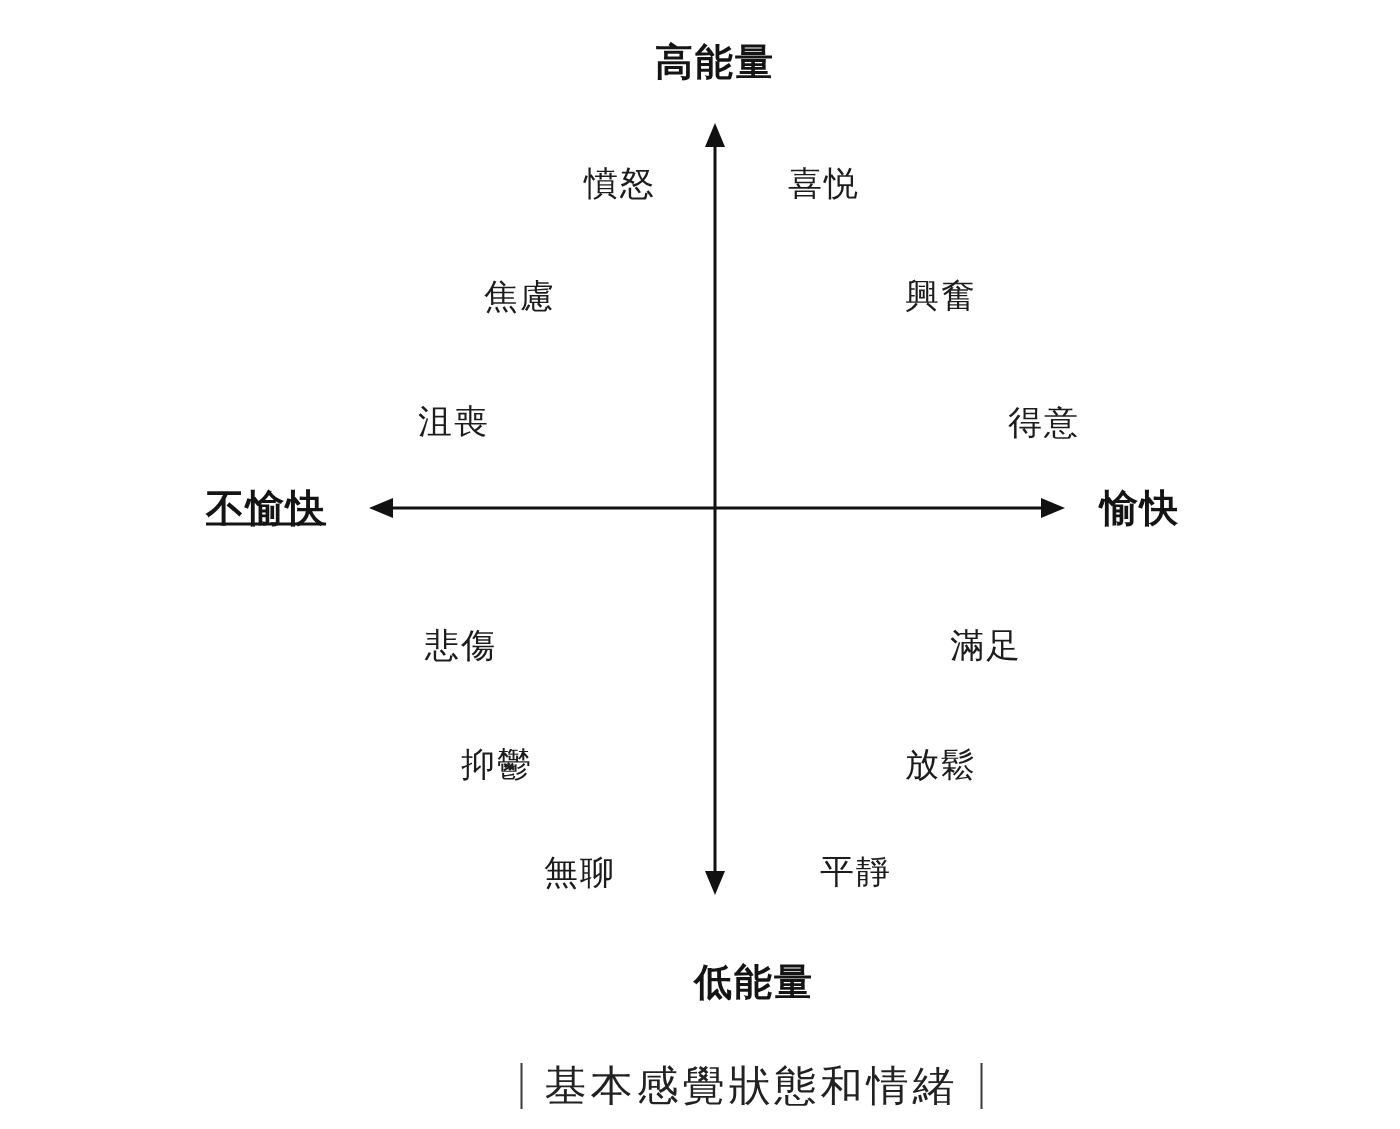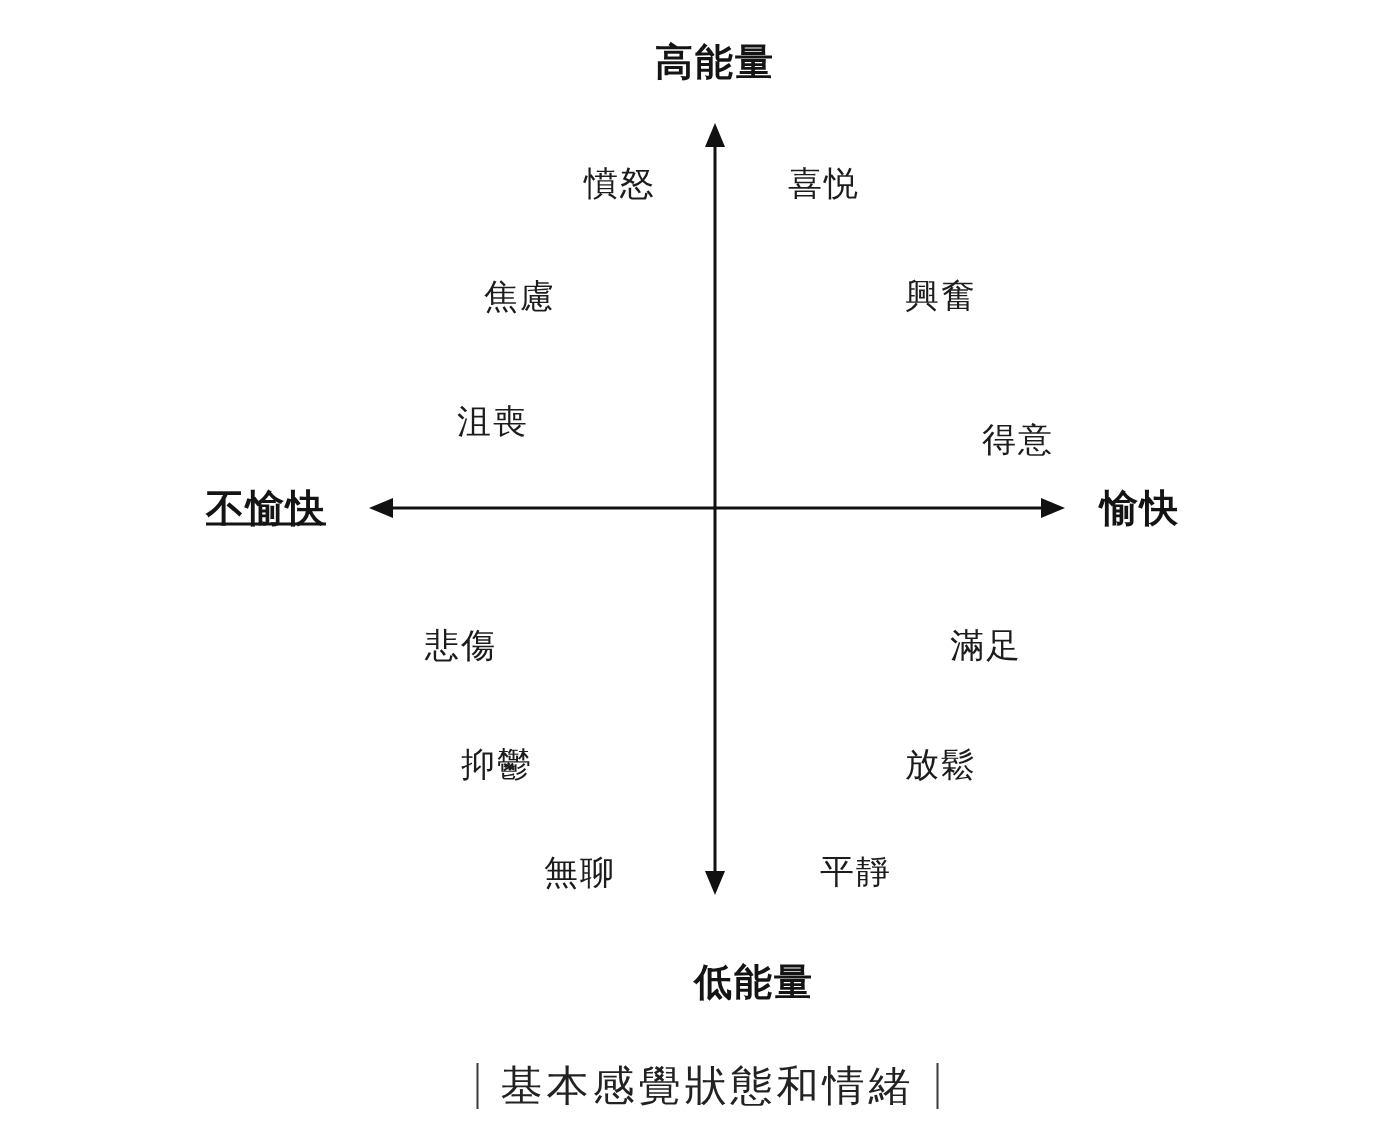--- a/index.html
+++ b/index.html
@@ -37,21 +37,21 @@
   }
   .emotion {
     font-size: 34px;
     font-weight: 400;
     letter-spacing: 2px;
     color: #1c1c1c;
     font-family: Liberation Serif, serif;
   }
   .caption {
     position: absolute;
-    left: 696px;
+    left: 740px;
     top: 1086px;
     transform: translate(-50%, -50%);
     display: flex;
     align-items: center;
     gap: 22px;
     font-size: 42px;
     font-weight: 400;
     letter-spacing: 4px;
     color: #222222;
     padding-left: 23px;
@@ -80,25 +80,25 @@
     </g>
   </svg>
 
   <span class="label axis-label" style="left:715px; top:62px;">高能量</span>
   <span class="label axis-label" style="left:754px; top:982px;">低能量</span>
   <span class="label axis-label" style="left:266px; top:508px;text-decoration:underline;">不愉快</span>
   <span class="label axis-label" style="left:1140px; top:508px;">愉快</span>
 
   <span class="label emotion" style="left:620px; top:184px;">憤怒</span>
   <span class="label emotion" style="left:496px; top:297px;margin-left:24px;">焦慮</span>
-  <span class="label emotion" style="left:454px; top:422px;margin-left:39px;">沮喪</span>
+  <span class="label emotion" style="left:454px; top:422px;">沮喪</span>
 
   <span class="label emotion" style="left:816px; top:184px;margin-left:8px;">喜悦</span>
   <span class="label emotion" style="left:941px; top:296px;">興奮</span>
-  <span class="label emotion" style="left:1018px; top:423px;margin-top:17px;">得意</span>
+  <span class="label emotion" style="left:1044px; top:423px;">得意</span>
 
   <span class="label emotion" style="left:461px; top:646px;">悲傷</span>
   <span class="label emotion" style="left:497px; top:765px;">抑鬱</span>
   <span class="label emotion" style="left:580px; top:873px;">無聊</span>
 
   <span class="label emotion" style="left:986px; top:646px;">滿足</span>
   <span class="label emotion" style="left:941px; top:765px;">放鬆</span>
   <span class="label emotion" style="left:856px; top:872px;">平靜</span>
 
   <div class="caption">

